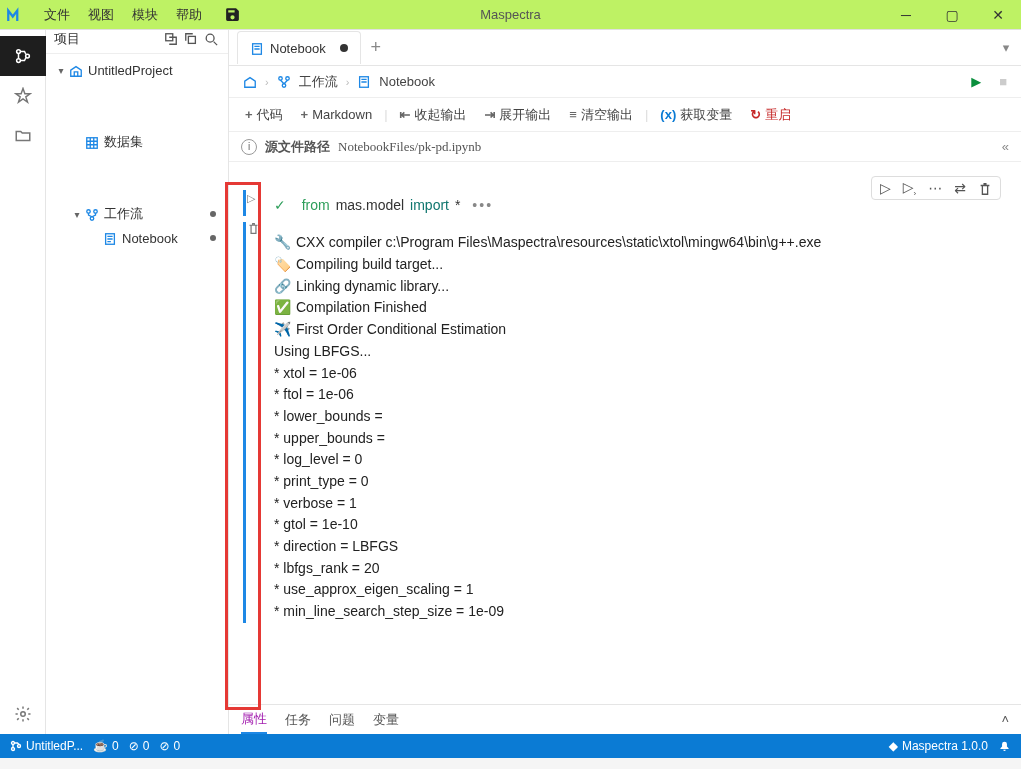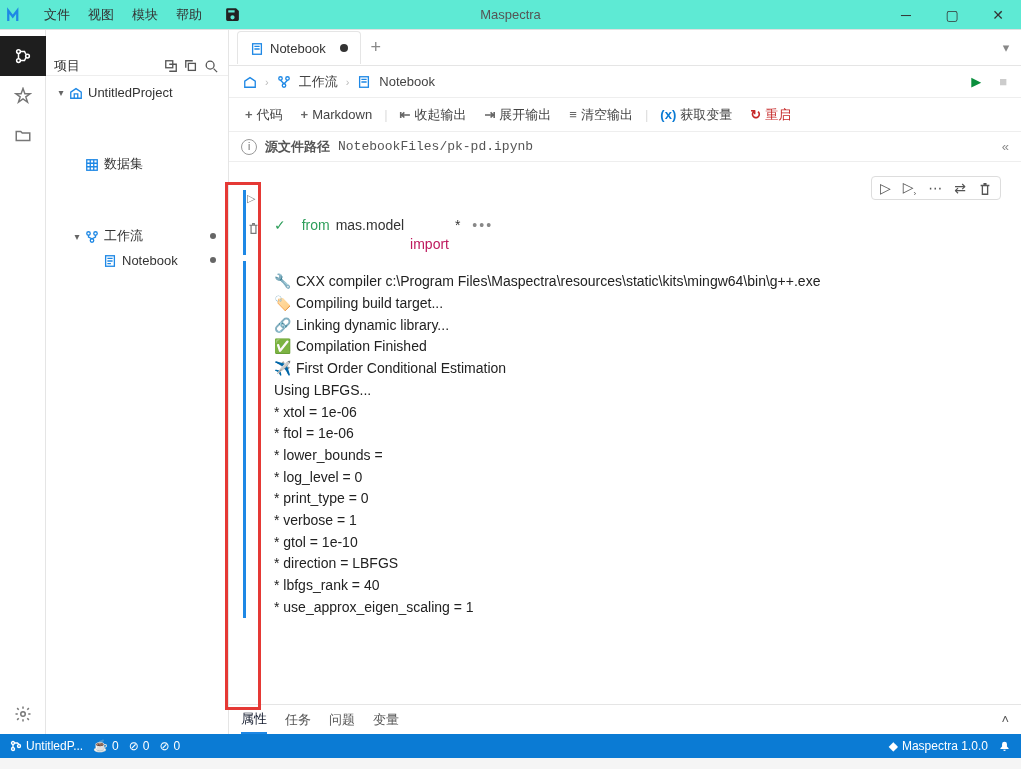--- a/index.html
+++ b/index.html
@@ -1,32 +1,32 @@
 <!DOCTYPE html>
 <html><head>
 <meta charset="utf-8">
 <style>
 * { margin:0; padding:0; box-sizing:border-box; font-family:"Segoe UI","Microsoft YaHei",sans-serif; }
 body { width:1021px; height:769px; overflow:hidden; background:#f5f5f5; font-size:13px; color:#333; }
-.titlebar { height:30px; background:#5eead4; display:flex; align-items:center; border-bottom:1px solid #e0e0e0;text-align:right; }
+.titlebar { height:30px; background:#bef264; display:flex; align-items:center; border-bottom:1px solid #e0e0e0;text-align:right; }
 .titlebar .logo { width:30px; height:30px; display:flex; align-items:center; justify-content:center; color:#1e88e5; font-weight:bold; font-size:18px; font-family:monospace; }
 .titlebar .logo svg { width:18px; height:18px; }
 .titlebar .tmenu { display:flex; gap:2px; margin-left:6px; }
 .titlebar .tmenu span { padding:4px 8px; cursor:pointer; }
 .titlebar .save-ic { margin-left:12px; width:20px; height:20px; display:flex; align-items:center; justify-content:center; }
 .titlebar .apptitle { position:absolute; left:50%; transform:translateX(-50%); color:#555; }
 .titlebar .winctl { margin-left:auto; display:flex; }
 .titlebar .winctl div { width:46px; height:30px; display:flex; align-items:center; justify-content:center; cursor:pointer; font-size:14px;}
 .main { display:flex; height:704px; }
 .actbar { width:46px; background:#fff; border-right:1px solid #e5e5e5; display:flex; flex-direction:column; align-items:center; padding-top:6px; }
 .actbar .ai { width:46px; height:40px; display:flex; align-items:center; justify-content:center; color:#777; cursor:pointer; }
 .actbar .ai.active { background:#1e1e1e; color:#fff; }
 .actbar .spacer { flex:1; }
 .sidebar { width:183px; background:#fff; border-right:1px solid #e5e5e5; display:flex; flex-direction:column; }
-.sidebar .shead { height:46px; display:flex; align-items:flex-end; padding:0 8px; border-bottom:1px solid #eee;}
+.sidebar .shead { height:24px; display:flex; align-items:flex-start; padding:0 8px; border-bottom:1px solid #eee;}
 .sidebar .shead .t { font-size:13px; flex:1; }
 .sidebar .shead .i { width:18px; height:18px; display:flex; align-items:center; justify-content:center; color:#555; margin-left:2px; cursor:pointer;}
 .tree { padding:4px 4px; font-size:13px; }
 .tree .row { display:flex; align-items:center; height:24px; padding-left:4px; cursor:pointer; position:relative;}
 .tree .row .chev { width:14px; text-align:center; font-size:10px; color:#666; }
 .tree .row .ic { width:16px; text-align:center; color:#1e88e5; margin-right:4px; }
 .tree .row.l2 { padding-left:20px;margin-top:48px; }
 .tree .row.l3 { padding-left:38px; }
 .tree .row .dot { position:absolute; right:8px; width:6px; height:6px; border-radius:3px; background:#666; }
 .content { flex:1; background:#fff; display:flex; flex-direction:column; position:relative; }
@@ -42,40 +42,40 @@
 .crumbs .grow { flex:1;}
 .crumbs .runbtn { color:#0a8f3d; cursor:pointer; margin-right:10px;}
 .crumbs .stopbtn { color:#ccc; cursor:pointer;}
 .toolbar { height:34px; display:flex; align-items:center; padding:0 10px; gap:6px; font-size:13px; color:#444; border-bottom:1px solid #eee;}
 .toolbar .tb { display:flex; align-items:center; gap:4px; padding:3px 6px; cursor:pointer;}
 .toolbar .tb .pi { color:#666; font-weight:bold;}
 .toolbar .tb.red { color:#c62828;}
 .toolbar .tb.blue .pi { color:#0b7bd4;}
 .srcbar { height:30px; display:flex; align-items:center; padding:0 12px; gap:8px; font-size:13px; border-bottom:1px solid #eee; color:#555;}
 .srcbar .info { width:16px; height:16px; border:1px solid #999; border-radius:8px; font-size:10px; display:flex; align-items:center; justify-content:center; color:#666;}
-.srcbar .mono { font-family:Liberation Mono, monospace; font-size:13px;}
+.srcbar .mono { font-family:Liberation Serif, serif; font-size:13px;}
 .srcbar .grow {flex:1;}
 .srcbar .col { color:#888; cursor:pointer;}
 .nb { flex:1; overflow:auto; position:relative; padding:8px 12px 8px 12px;}
 .cellactions { position:absolute; right:20px; top:14px; display:flex; gap:12px; color:#555; height:24px; align-items:center; border:1px solid #ddd; border-radius:4px; padding:0 8px; background:#fff;}
 .cellactions span { cursor:pointer; font-size:14px;}
 .cell { border-left:3px solid #1e88e5; margin-left:2px; padding:4px 0 0 16px;}
 .cell2 { border-left:3px solid #1e88e5; margin-left:2px; padding:4px 0 0 16px; margin-top:6px;}
 .code { font-family:"Cascadia Mono","Consolas",monospace; font-size:14px; line-height:1.6; display:flex; align-items:center; gap:6px;}
 .code .chk { color:#2e9e5b;}
 .code .kw { color:#2e9e5b;}
-.code .kw2 { color:#be185d;margin-top:39px;}
+.code .kw2 { color:#0f766e;}
 .code .dots { color:#888; letter-spacing:2px;}
 .out { font-family:"Cascadia Mono","Consolas",monospace; font-size:14px; line-height:1.55; margin-top:6px; color:#222; padding-left:0px;}
 .out .ln { display:flex; align-items:center; gap:6px;}
 .out .em { width:16px; text-align:center;}
 .redbox { position:absolute; left:225px; top:182px; width:36px; height:528px; border:3px solid #e53935; z-index:50; pointer-events:none;}
 .bottom-tabs { height:30px; border-top:1px solid #e5e5e5; display:flex; align-items:center; padding:0 12px; gap:18px; font-size:13px; color:#555;}
 .bottom-tabs .bt { cursor:pointer; padding:4px 0;}
-.bottom-tabs .bt.active { color:#0f172a; border-bottom:2px solid #1e88e5;}
+.bottom-tabs .bt.active { color:#a21caf; border-bottom:2px solid #1e88e5;}
 .bottom-tabs .grow{flex:1;}
 .status { height:24px; background:#0b7bd4; color:#fff; display:flex; align-items:center; padding:0 10px; font-size:12px; gap:10px;}
 .status .s { display:flex; align-items:center; gap:4px;}
 .status .grow{flex:1;}
 svg { display:inline-block; vertical-align:middle;}
 </style>
 </head>
 <body>
 
 <div class="titlebar">
@@ -303,21 +303,21 @@
           <span class="kw2">import</span>
           <span>*</span>
           <span class="dots">&nbsp;•••</span>
         </div>
       </div>
 
       <div class="cell2" style="padding-left:28px;">
         <div class="out">
           <div class="ln">
               <span class="em">🔧</span>
-              <span>CXX compiler c:\Program Files\Maspectra\resources\static\kits\mingw64\bin\g++.exe</span>
+              <span>CXX compiler c:\Program Files\Maspectra\resources\static\xtol\mingw64\bin\g++.exe</span>
             </div>
           <div class="ln">
               <span class="em">🏷️</span>
               <span>Compiling build target...</span>
             </div>
           <div class="ln">
               <span class="em">🔗</span>
               <span>Linking dynamic library...</span>
             </div>
           <div class="ln">
@@ -325,27 +325,29 @@
               <span>Compilation Finished</span>
             </div>
           <div class="ln">
               <span class="em">✈️</span>
               <span>First Order Conditional Estimation</span>
             </div>
           <div>Using LBFGS...</div>
           <div>* xtol = 1e-06</div>
           <div>* ftol = 1e-06</div>
           <div>* lower_bounds =</div>
+          <div>* upper_bounds =</div>
           <div>* log_level = 0</div>
           <div>* print_type = 0</div>
           <div>* verbose = 1</div>
           <div>* gtol = 1e-10</div>
           <div>* direction = LBFGS</div>
-          <div>* lbfgs_rank = 40</div>
+          <div>* lbfgs_rank = 20</div>
           <div>* use_approx_eigen_scaling = 1</div>
+          <div>* min_line_search_step_size = 1e-09</div>
         </div>
       </div>
     </div>
 
     <div class="bottom-tabs">
       <span class="bt active">属性</span>
       <span class="bt">任务</span>
       <span class="bt">问题</span>
       <span class="bt">变量</span>
       <span class="grow"></span>

